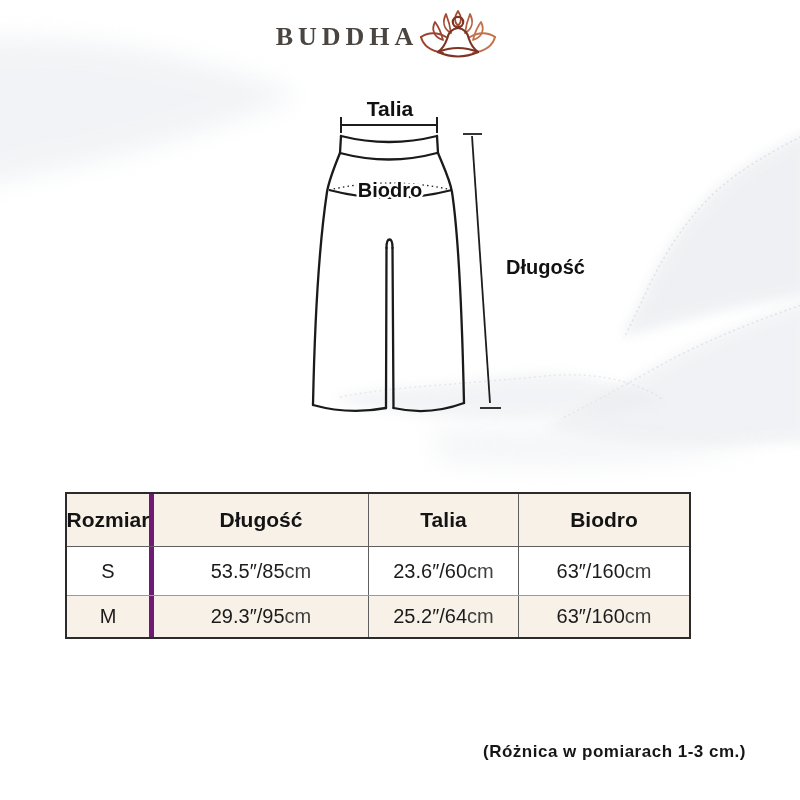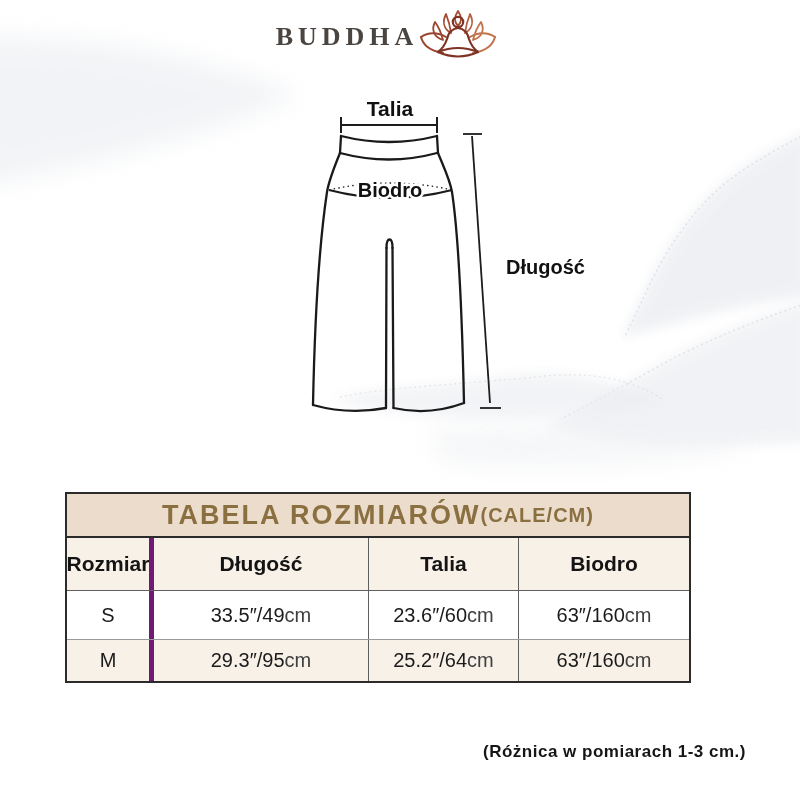--- a/index.html
+++ b/index.html
@@ -147,34 +147,30 @@
       <line x1="472" y1="136" x2="490" y2="403"></line>
       <line x1="480" y1="408" x2="501" y2="408"></line>
     </g>
 
     <text x="390" y="116" text-anchor="middle" font-size="21">Talia</text>
     <text x="390" y="197" text-anchor="middle" font-size="20" stroke="#ffffff" stroke-width="5" paint-order="stroke">Biodro</text>
     <text x="506" y="274" text-anchor="start" font-size="20">Długość</text>
   </svg>
 
   <div class="size-table">
-    <div class="st-title">
-      <span class="t-main">TABELA ROZMIARÓW</span>
-        <span class="t-paren">(CALE/CM)</span>
-    </div>
     <div class="st-row st-head">
       <div class="cell c0">Rozmiar</div>
       <div class="cell c1">Długość</div>
       <div class="cell c2">Talia</div>
       <div class="cell c3">Biodro</div>
     </div>
     <div class="st-row st-rs">
       <div class="cell c0">S</div>
       <div class="cell c1">
-          <span>33.5″/49</span>
+          <span>53.5″/85</span>
           <span class="unit">cm</span>
         </div>
       <div class="cell c2">
           <span>23.6″/60</span>
           <span class="unit">cm</span>
         </div>
       <div class="cell c3">
           <span>63″/160</span>
           <span class="unit">cm</span>
         </div>

